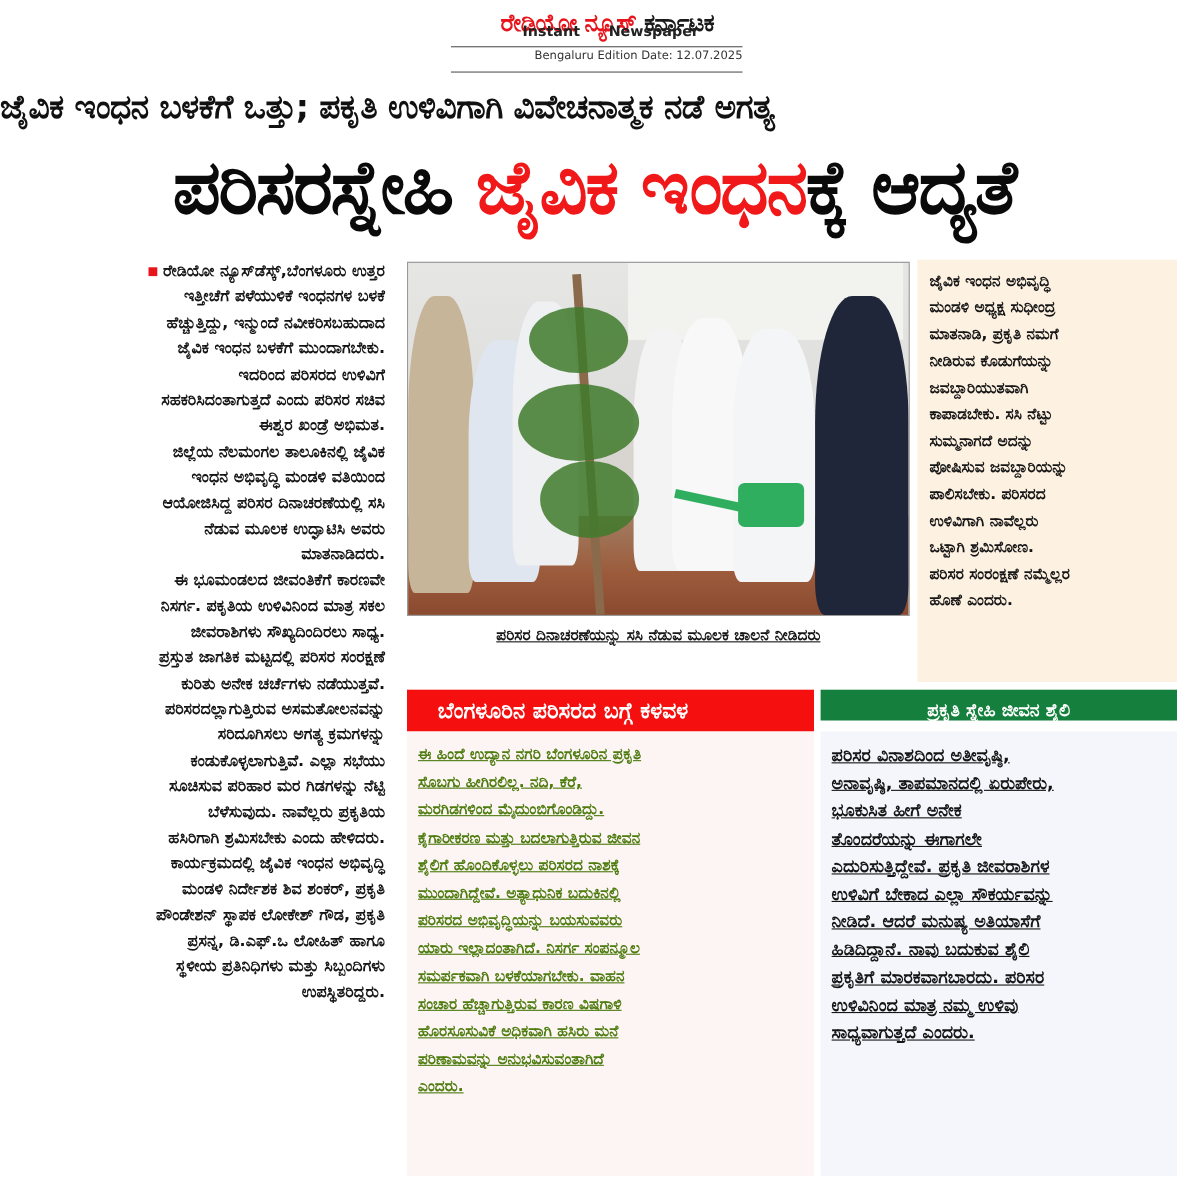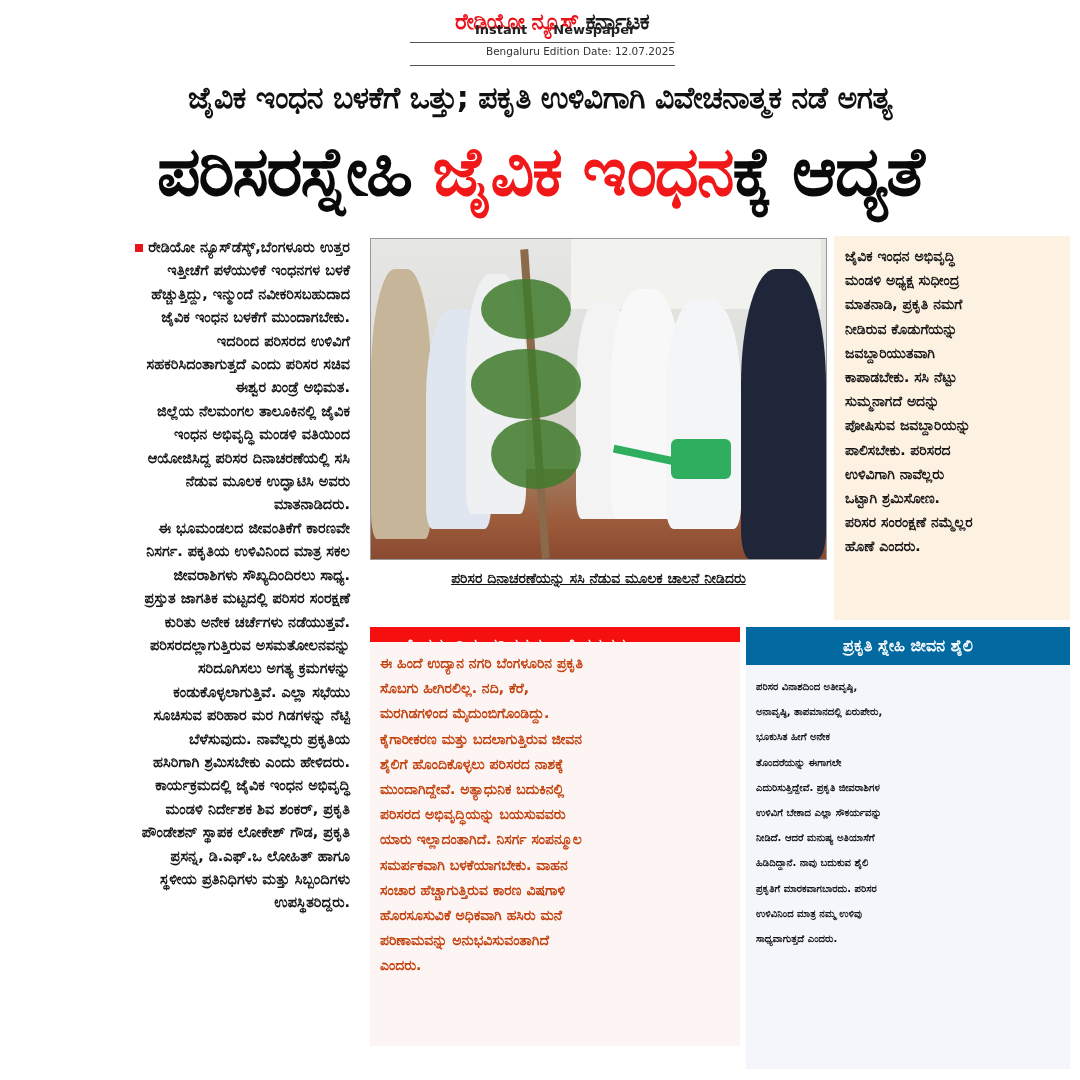--- a/index.html
+++ b/index.html
@@ -11,21 +11,21 @@
   .mast-title { position: absolute; left: 10px; top: 5px; font-size: 22px; font-weight: bold; white-space: nowrap; letter-spacing: -0.5px; line-height: 30px; margin-left: 40px; }
   .mast-red { color: #e8141c; }
   .mast-black { color: #1a1a1a; }
   .mast-sub { position: absolute; left: 70px; top: 20px; font-size: 13px; font-weight: bold; color: #222; font-family: "DejaVu Sans", sans-serif; white-space: nowrap; }
   .mast-sub .gap { display: inline-block; width: 26px; }
   .mast-rule1 { position: absolute; left: 5px; top: 40px; width: 265px; height: 1px; background: #555; }
   .mast-edition { position: absolute; left: 0; top: 42px; width: 270px; text-align: right; font-size: 10.5px; color: #333; line-height: 14px; }
   .mast-rule2 { position: absolute; left: 5px; top: 63px; width: 265px; height: 1px; background: #555; }
 
   
-  .kicker { position: absolute; left: 0; top: 76px; width: 1080px; text-align: center; font-size: 30px; font-weight: bold; color: #111; line-height: 44px; white-space: nowrap; letter-spacing: -0.5px; }
+  .kicker { position: absolute; left: 0; top: 76px; width: 1080px; font-size: 30px; font-weight: bold; color: #111; line-height: 44px; white-space: nowrap; letter-spacing: -0.5px; }
   .headline { position: absolute; left: 0; top: 122px; width: 1080px; text-align: center; font-size: 68px; font-weight: bold; line-height: 100px; white-space: nowrap; letter-spacing: -2px; }
   .headline .red { color: #f01818; }
   .headline .black { color: #0a0a0a; }
 
   
   .left-col { position: absolute; left: 8px; top: 236px; width: 342px; text-align: right; font-size: 14.5px; font-weight: bold; line-height: 23.4px; color: #151515; }
   .bullet { display: inline-block; width: 8px; height: 8px; background: #e8141c; margin-right: 5px; vertical-align: middle; }
 
   
   .photo { position: absolute; left: 370px; top: 238px; width: 457px; height: 322px; border: 1px solid #999; overflow: hidden; background: #d8d4cf; }
@@ -38,25 +38,25 @@
   .photo .can { position: absolute; left: 300px; top: 200px; width: 60px; height: 40px; background: #2fae5f; border-radius: 6px; }
   .photo .spout { position: absolute; left: 242px; top: 212px; width: 62px; height: 8px; background: #2fae5f; transform: rotate(12deg); }
 
   .caption { position: absolute; left: 370px; top: 566px; width: 457px; text-align: center; font-size: 14px; font-weight: bold; line-height: 24px; color: #151515; text-decoration: underline; }
 
   
   .quote-box { position: absolute; left: 834px; top: 236px; width: 236px; height: 384px; background: #fdf1e2; padding: 8px 8px 0 11px; font-size: 14px; font-weight: bold; line-height: 24.2px; color: #151515; }
 
   
   .sec-red-head { position: absolute; left: 370px; top: 627px; width: 370px; height: 38px; background: #f50f0f; color: #ffffff; font-size: 20px; font-weight: bold; line-height: 38px; padding-left: 28px; }
-  .sec-red-body { position: absolute; left: 370px; top: 642px; width: 370px; height: 404px; background: #fdf4f4; padding: 9px 8px 0 10px; font-size: 14px; font-weight: bold; line-height: 25.2px; color: #c2410c; }
+  .sec-red-body { position: absolute; left: 370px; top: 665px; width: 370px; height: 404px; background: #fdf4f4; padding: 9px 8px 0 10px; font-size: 14px; font-weight: bold; line-height: 25.2px; color: #4d7c0f; text-decoration: underline; }
 
   
-  .sec-blue-head { position: absolute; left: 746px; top: 627px; width: 324px; height: 38px; background: #0369a1; color: #ffffff; font-size: 16px; font-weight: bold; line-height: 38px; text-align: center; }
-  .sec-blue-body { position: absolute; left: 746px; top: 665px; width: 324px; height: 404px; background: #f4f6fb; padding: 9px 8px 0 10px; font-size: 10px; font-weight: bold; line-height: 25.2px; color: #151515; }
+  .sec-blue-head { position: absolute; left: 746px; top: 627px; width: 324px; height: 28px; background: #15803d; color: #ffffff; font-size: 16px; font-weight: bold; line-height: 38px; text-align: center; }
+  .sec-blue-body { position: absolute; left: 746px; top: 665px; width: 324px; height: 404px; background: #f4f6fb; padding: 9px 8px 0 10px; font-size: 16px; font-weight: bold; line-height: 25.2px; color: #151515; text-decoration: underline; }
 </style>
 </head>
 <body>
 
 <div class="masthead">
   <div class="mast-title">
     <span class="mast-red">ರೇಡಿಯೋ ನ್ಯೂಸ್</span><span class="mast-black"> ಕರ್ನಾಟಕ</span>
   </div>
   <div class="mast-sub">
     <span>Instant</span><span class="gap"></span><span>Newspaper</span>

